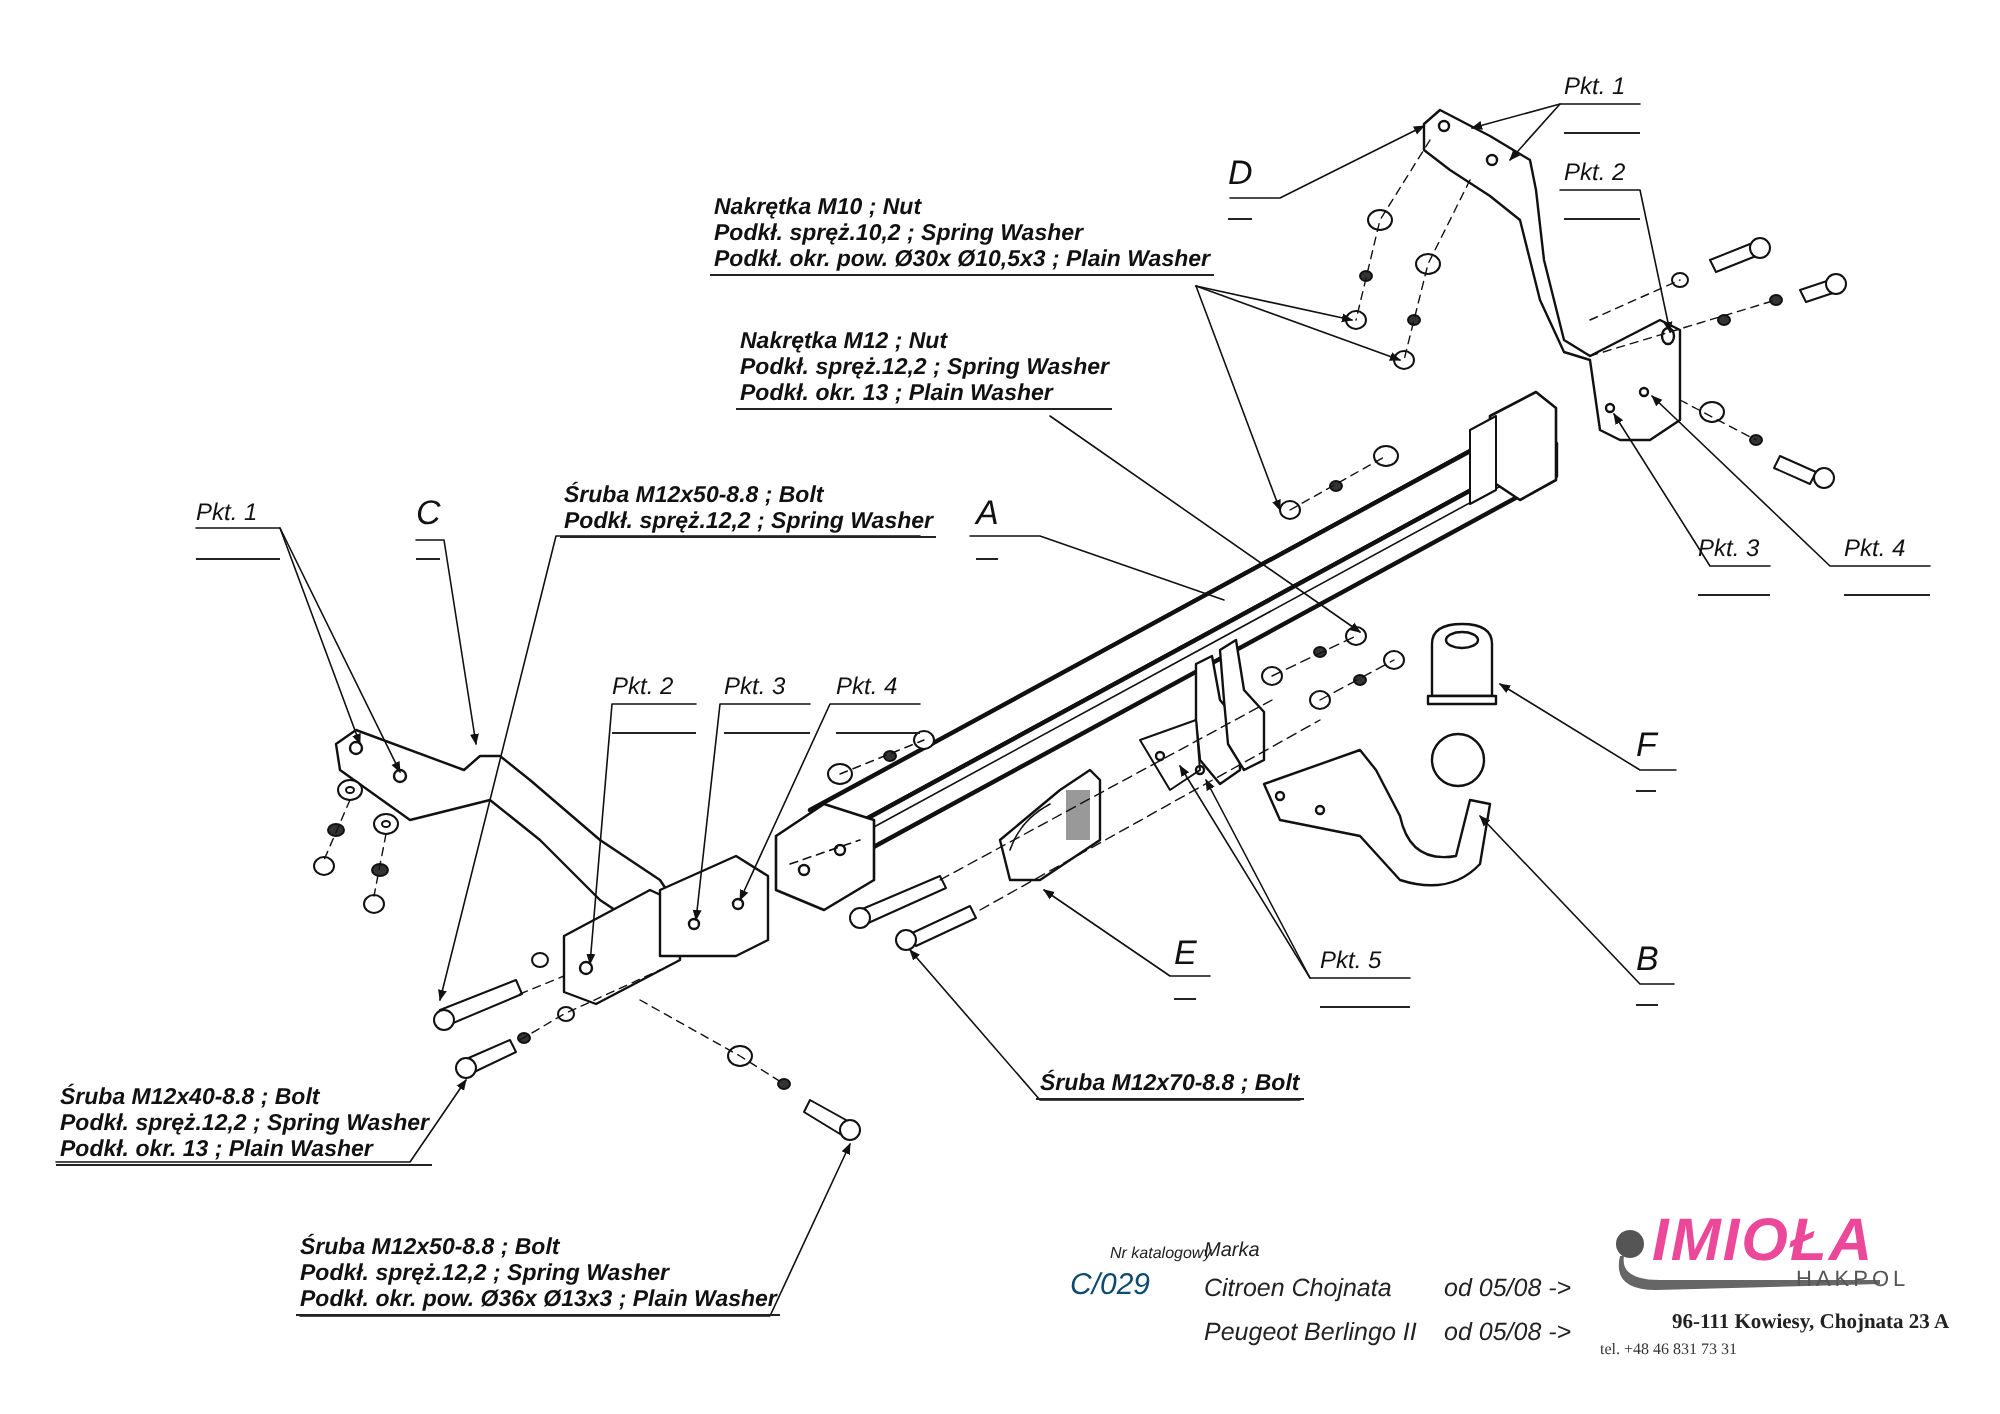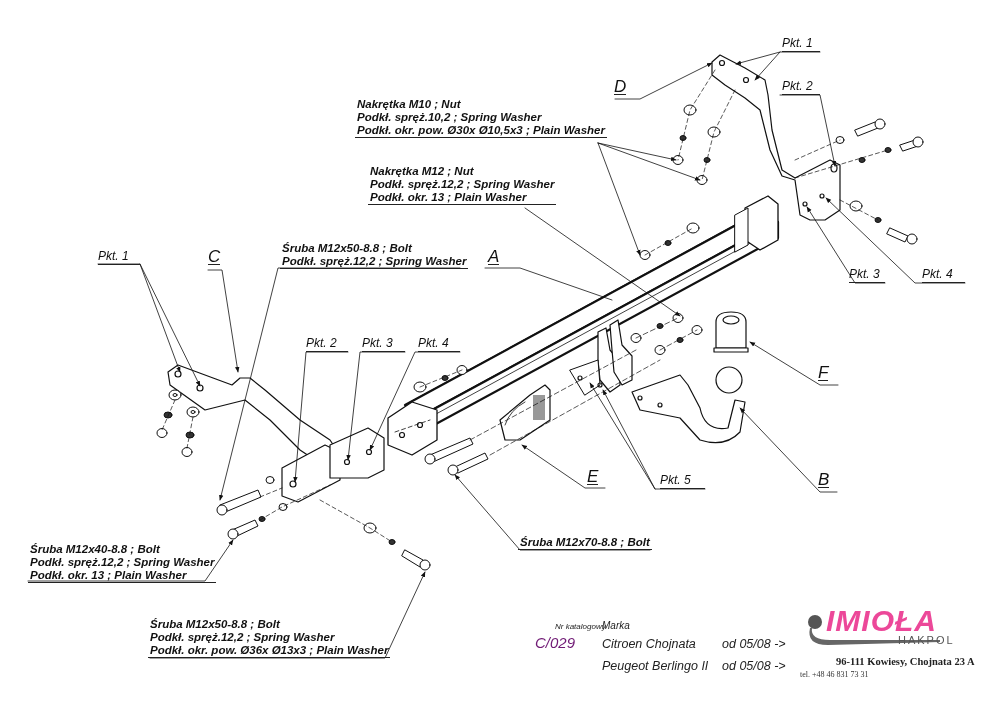--- a/index.html
+++ b/index.html
@@ -1,26 +1,26 @@
 <!DOCTYPE html>
 <html><head>
 <meta charset="utf-8">
 <style>
   html,body{margin:0;padding:0;background:#fff;}
   #stage{position:relative;width:1000px;height:707px;overflow:hidden;background:#fff;
     font-family:"Liberation Sans",sans-serif;color:#111;}
   svg#drawing{position:absolute;left:0;top:0;width:1000px;height:707px;}
   .lbl{position:absolute;font-style:italic;font-size:12px;line-height:13px;white-space:nowrap;color:#111;}
-  .ul{border-bottom:1px solid #222;padding-bottom:1px;}
+  .ul{border-bottom:1px solid #222;padding-bottom:16px;}
   .big{font-size:17px;font-style:italic;}
   .note{position:absolute;font-style:italic;font-size:11.5px;line-height:13px;white-space:nowrap;}
   .note div{padding:0 2px;font-weight:bold;}
   .tb-small{position:absolute;font-style:italic;font-size:8px;color:#222;margin-left:20px;}
   .tb{position:absolute;font-style:italic;font-size:12.5px;color:#222;white-space:nowrap;}
-  .tb-code{position:absolute;font-style:italic;font-size:15px;color:#701a75;}
+  .tb-code{position:absolute;font-style:italic;font-size:15px;color:#0c4a6e;}
   .logo-text{position:absolute;font-family:"Liberation Sans",sans-serif;font-weight:bold;font-style:italic;
     font-size:30px;letter-spacing:1px;color:#ec4899;}
   .logo-sub{position:absolute;font-size:11px;letter-spacing:2px;color:#555;}
   .addr{position:absolute;font-family:Liberation Serif, serif;font-weight:bold;font-size:10.5px;color:#222;white-space:nowrap;padding-left:36px;}
   .tel{position:absolute;font-family:"Liberation Serif",serif;font-size:8px;color:#333;white-space:nowrap;}
 </style>
 </head>
 <body>
 
 <div id="stage">

